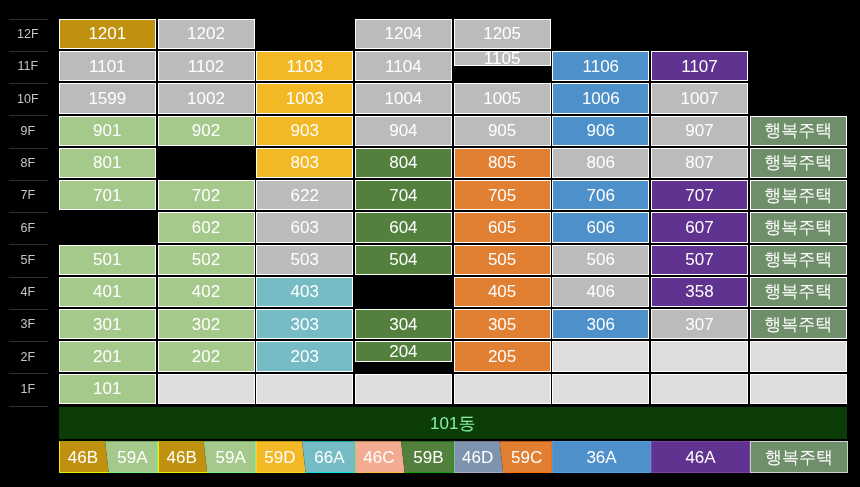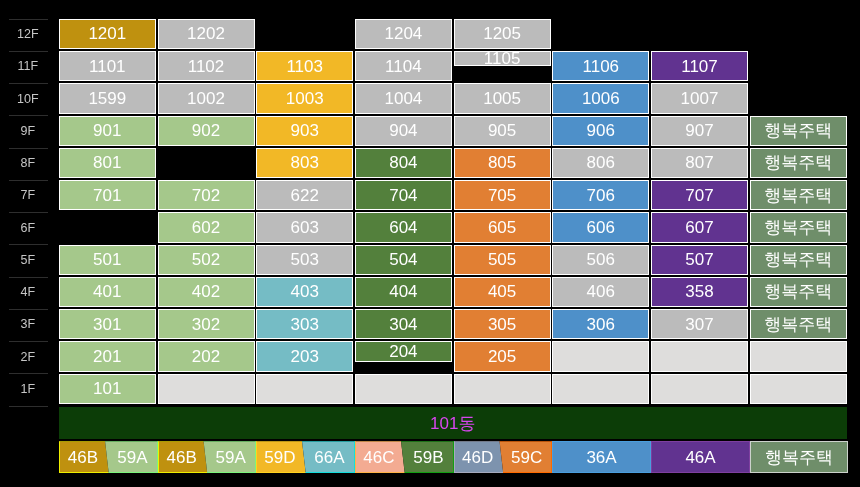--- a/index.html
+++ b/index.html
@@ -7,21 +7,21 @@
   body{width:860px;height:487px;overflow:hidden;
        font-family:"Liberation Sans",sans-serif;-webkit-font-smoothing:antialiased;}
   #stage{position:relative;width:860px;height:487px;background:#000;overflow:hidden;}
   .floor-label{position:absolute;left:8.3px;width:39px;color:#c6c6c6;font-size:12.5px;
     text-align:center;box-sizing:border-box;
     display:flex;align-items:center;justify-content:center;}
   .floor-sep{position:absolute;left:9px;width:39px;height:1px;background:#2e2e2e;}
   .unit-cell{position:absolute;box-sizing:border-box;border:1px solid #ffffff;
     display:flex;align-items:center;justify-content:center;color:#ffffff;
     font-size:17px;line-height:1;}
-  .band{position:absolute;color:#d946ef;
+  .band{position:absolute;color:#86efac;
     display:flex;align-items:center;justify-content:center;font-size:17px;}
   .legend-cell{position:absolute;box-sizing:border-box;}
   .legend-half{position:absolute;top:0;bottom:0;}
   .legend-txt{position:absolute;top:0;bottom:0;display:flex;align-items:center;
     justify-content:center;color:#ffffff;font-size:17px;line-height:1;text-align:center;}
 </style>
 </head>
 <body>
 
 <div id="stage">
@@ -95,21 +95,20 @@
 <div class="unit-cell" style="left:354.90px;top:244.55px;width:97.00px;height:30.30px;background:#53803c">504</div>
 <div class="unit-cell" style="left:453.60px;top:244.55px;width:97.00px;height:30.30px;background:#e17f33">505</div>
 <div class="unit-cell" style="left:552.30px;top:244.55px;width:97.00px;height:30.30px;background:#bbbbbb">506</div>
 <div class="unit-cell" style="left:651.00px;top:244.55px;width:97.00px;height:30.30px;background:#613390">507</div>
 <div class="unit-cell" style="left:749.70px;top:244.55px;width:97.00px;height:30.30px;background:#6f8e6a">행복주택</div>
 <div class="floor-sep" style="top:276.50px"></div>
 <div class="floor-label" style="top:276.00px;height:32.25px">4F</div>
 <div class="unit-cell" style="left:58.80px;top:276.80px;width:97.00px;height:30.30px;background:#a5c88b">401</div>
 <div class="unit-cell" style="left:157.50px;top:276.80px;width:97.00px;height:30.30px;background:#a5c88b">402</div>
 <div class="unit-cell" style="left:256.20px;top:276.80px;width:97.00px;height:30.30px;background:#75bcc5">403</div>
-<div class="unit-cell" style="left:354.90px;top:276.80px;width:97.00px;height:30.30px;background:#53803c">404</div>
 <div class="unit-cell" style="left:453.60px;top:276.80px;width:97.00px;height:30.30px;background:#e17f33">405</div>
 <div class="unit-cell" style="left:552.30px;top:276.80px;width:97.00px;height:30.30px;background:#bbbbbb">406</div>
 <div class="unit-cell" style="left:651.00px;top:276.80px;width:97.00px;height:30.30px;background:#613390">358</div>
 <div class="unit-cell" style="left:749.70px;top:276.80px;width:97.00px;height:30.30px;background:#6f8e6a">행복주택</div>
 <div class="floor-sep" style="top:308.75px"></div>
 <div class="floor-label" style="top:308.25px;height:32.25px">3F</div>
 <div class="unit-cell" style="left:58.80px;top:309.05px;width:97.00px;height:30.30px;background:#a5c88b">301</div>
 <div class="unit-cell" style="left:157.50px;top:309.05px;width:97.00px;height:30.30px;background:#a5c88b">302</div>
 <div class="unit-cell" style="left:256.20px;top:309.05px;width:97.00px;height:30.30px;background:#75bcc5">303</div>
 <div class="unit-cell" style="left:354.90px;top:309.05px;width:97.00px;height:30.30px;background:#53803c">304</div>

